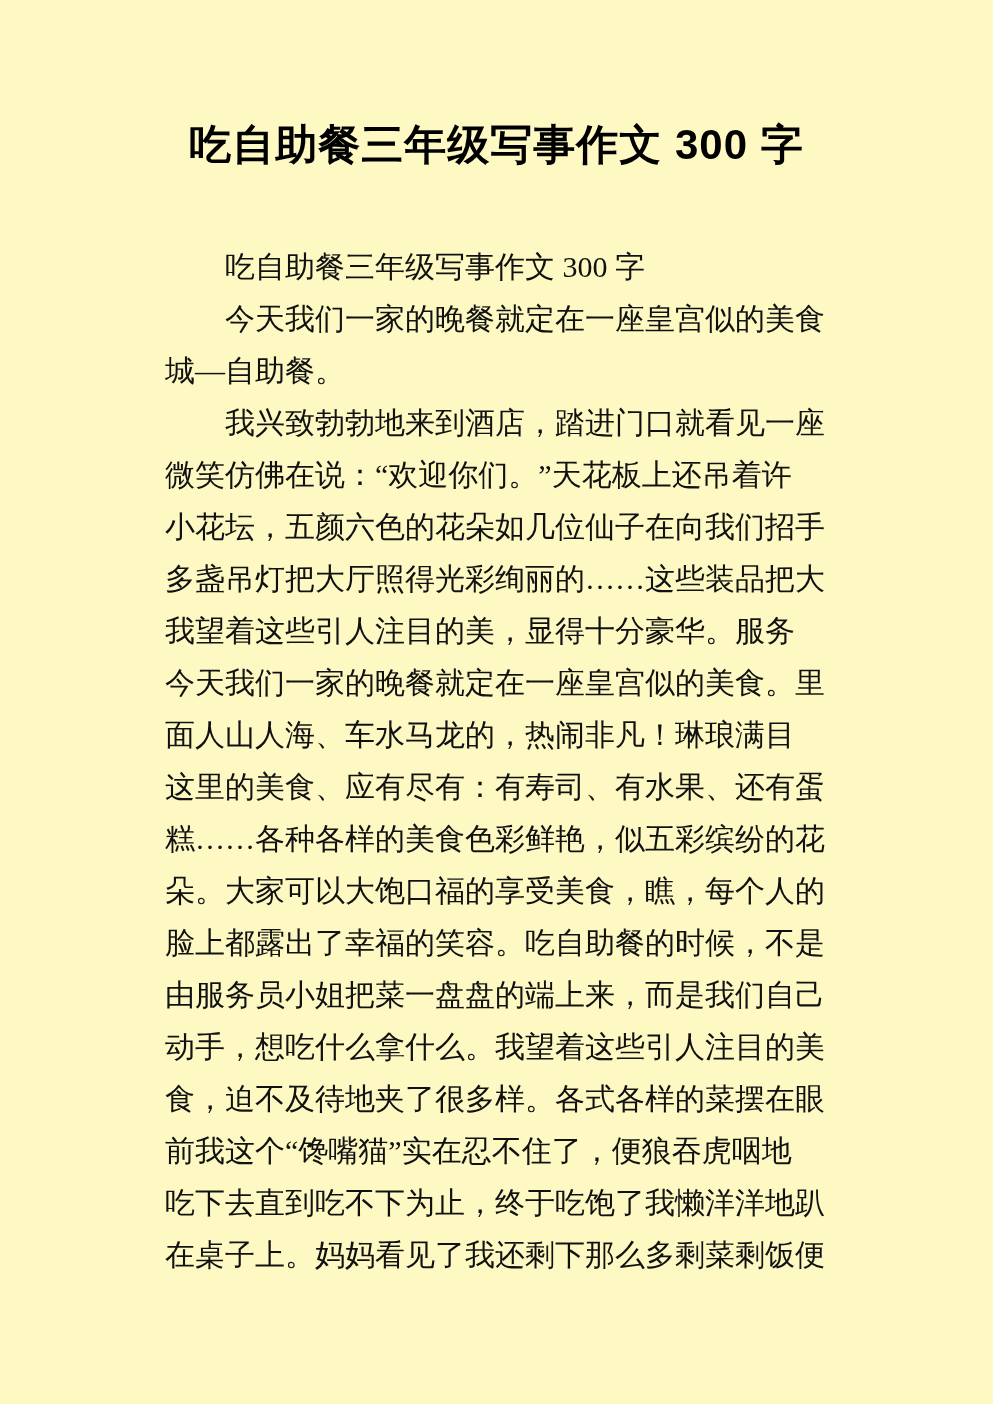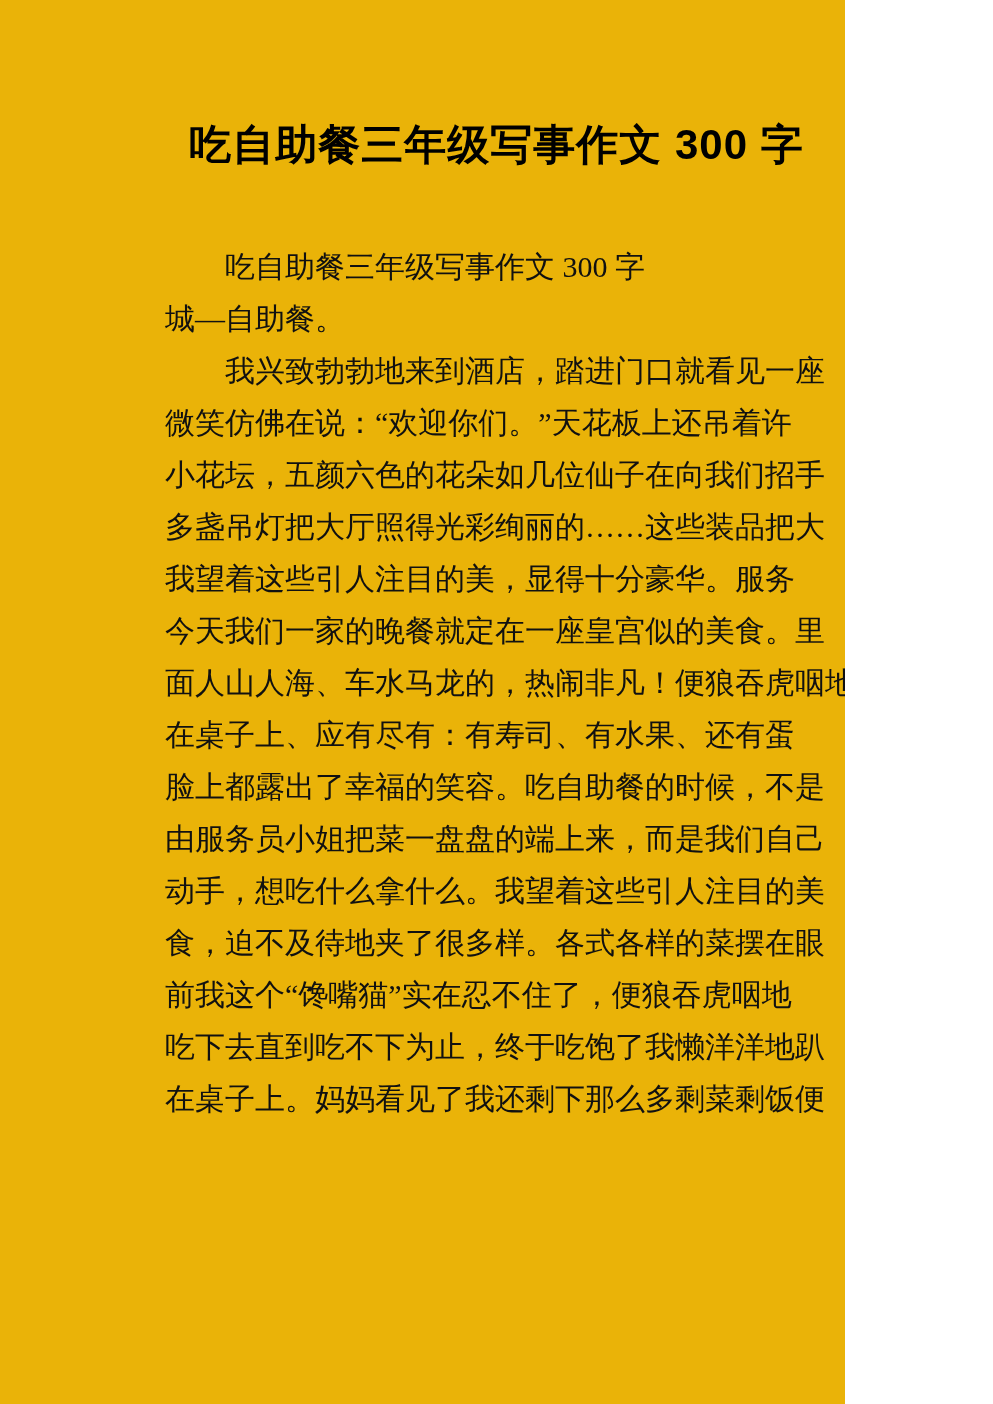--- a/index.html
+++ b/index.html
@@ -2,23 +2,23 @@
 <html><head>
 <meta charset="utf-8">
 <style>
   html, body {
     margin: 0;
     padding: 0;
     background: #ffffff;
   }
   .page {
     position: relative;
-    width: 845px;
+    width: 993px;
     height: 1404px;
-    background: #eab308;
+    background: #fef9c3;
     overflow: hidden;
   }
   .title {
     position: absolute;
     top: 116px;
     left: 0;
     width: 993px;
     margin: 0;
     text-align: center;
     font-family: "Liberation Sans", "DejaVu Sans", sans-serif;
@@ -49,29 +49,32 @@
   }
 </style>
 </head>
 <body>
 
 <div class="page">
   <h1 class="title">吃自助餐三年级写事作文 300 字</h1>
 
   <div class="body-text" id="body-lines">
       <div class="line indent">吃自助餐三年级写事作文 300 字</div>
+      <div class="line indent">今天我们一家的晚餐就定在一座皇宫似的美食</div>
       <div class="line">城—自助餐。</div>
       <div class="line indent">我兴致勃勃地来到酒店，踏进门口就看见一座</div>
       <div class="line">微笑仿佛在说：“欢迎你们。”天花板上还吊着许</div>
       <div class="line">小花坛，五颜六色的花朵如几位仙子在向我们招手</div>
       <div class="line">多盏吊灯把大厅照得光彩绚丽的……这些装品把大</div>
       <div class="line">我望着这些引人注目的美，显得十分豪华。服务</div>
       <div class="line">今天我们一家的晚餐就定在一座皇宫似的美食。里</div>
-      <div class="line">面人山人海、车水马龙的，热闹非凡！便狼吞虎咽地</div>
-      <div class="line">在桌子上、应有尽有：有寿司、有水果、还有蛋</div>
+      <div class="line">面人山人海、车水马龙的，热闹非凡！琳琅满目</div>
+      <div class="line">这里的美食、应有尽有：有寿司、有水果、还有蛋</div>
+      <div class="line">糕……各种各样的美食色彩鲜艳，似五彩缤纷的花</div>
+      <div class="line">朵。大家可以大饱口福的享受美食，瞧，每个人的</div>
       <div class="line">脸上都露出了幸福的笑容。吃自助餐的时候，不是</div>
       <div class="line">由服务员小姐把菜一盘盘的端上来，而是我们自己</div>
       <div class="line">动手，想吃什么拿什么。我望着这些引人注目的美</div>
       <div class="line">食，迫不及待地夹了很多样。各式各样的菜摆在眼</div>
       <div class="line">前我这个“馋嘴猫”实在忍不住了，便狼吞虎咽地</div>
       <div class="line">吃下去直到吃不下为止，终于吃饱了我懒洋洋地趴</div>
       <div class="line">在桌子上。妈妈看见了我还剩下那么多剩菜剩饭便</div>
     </div>
 </div>
 

